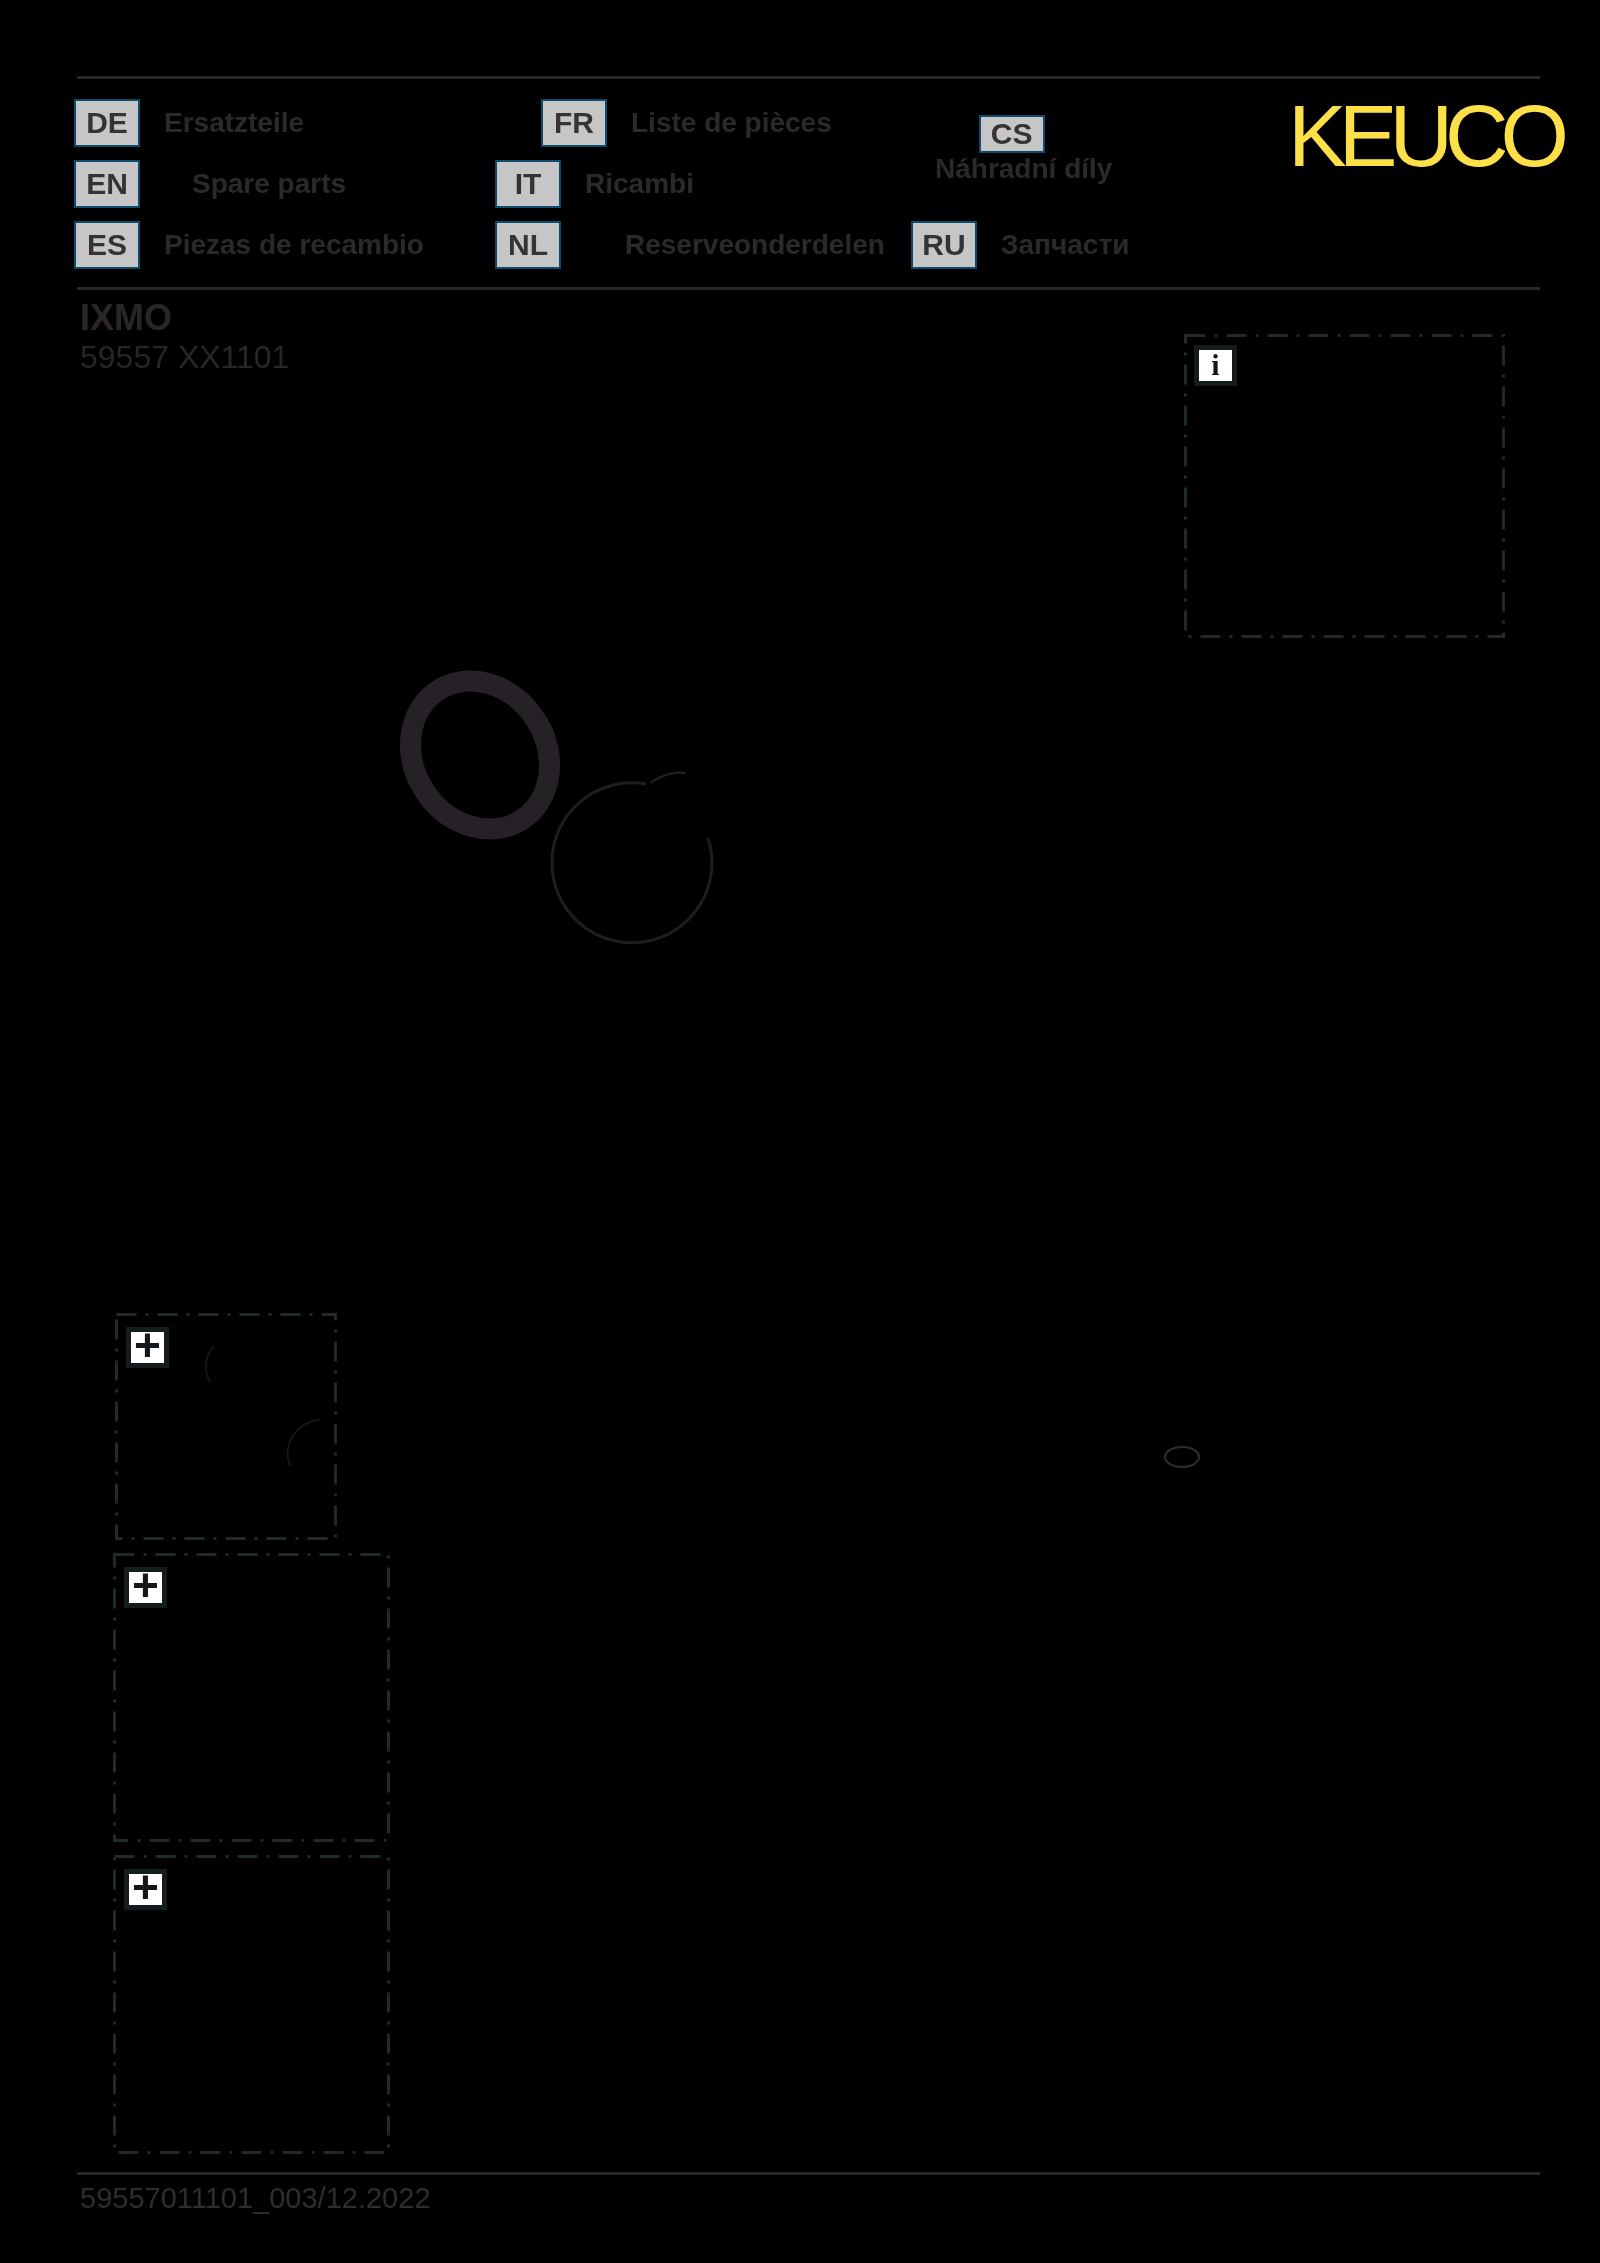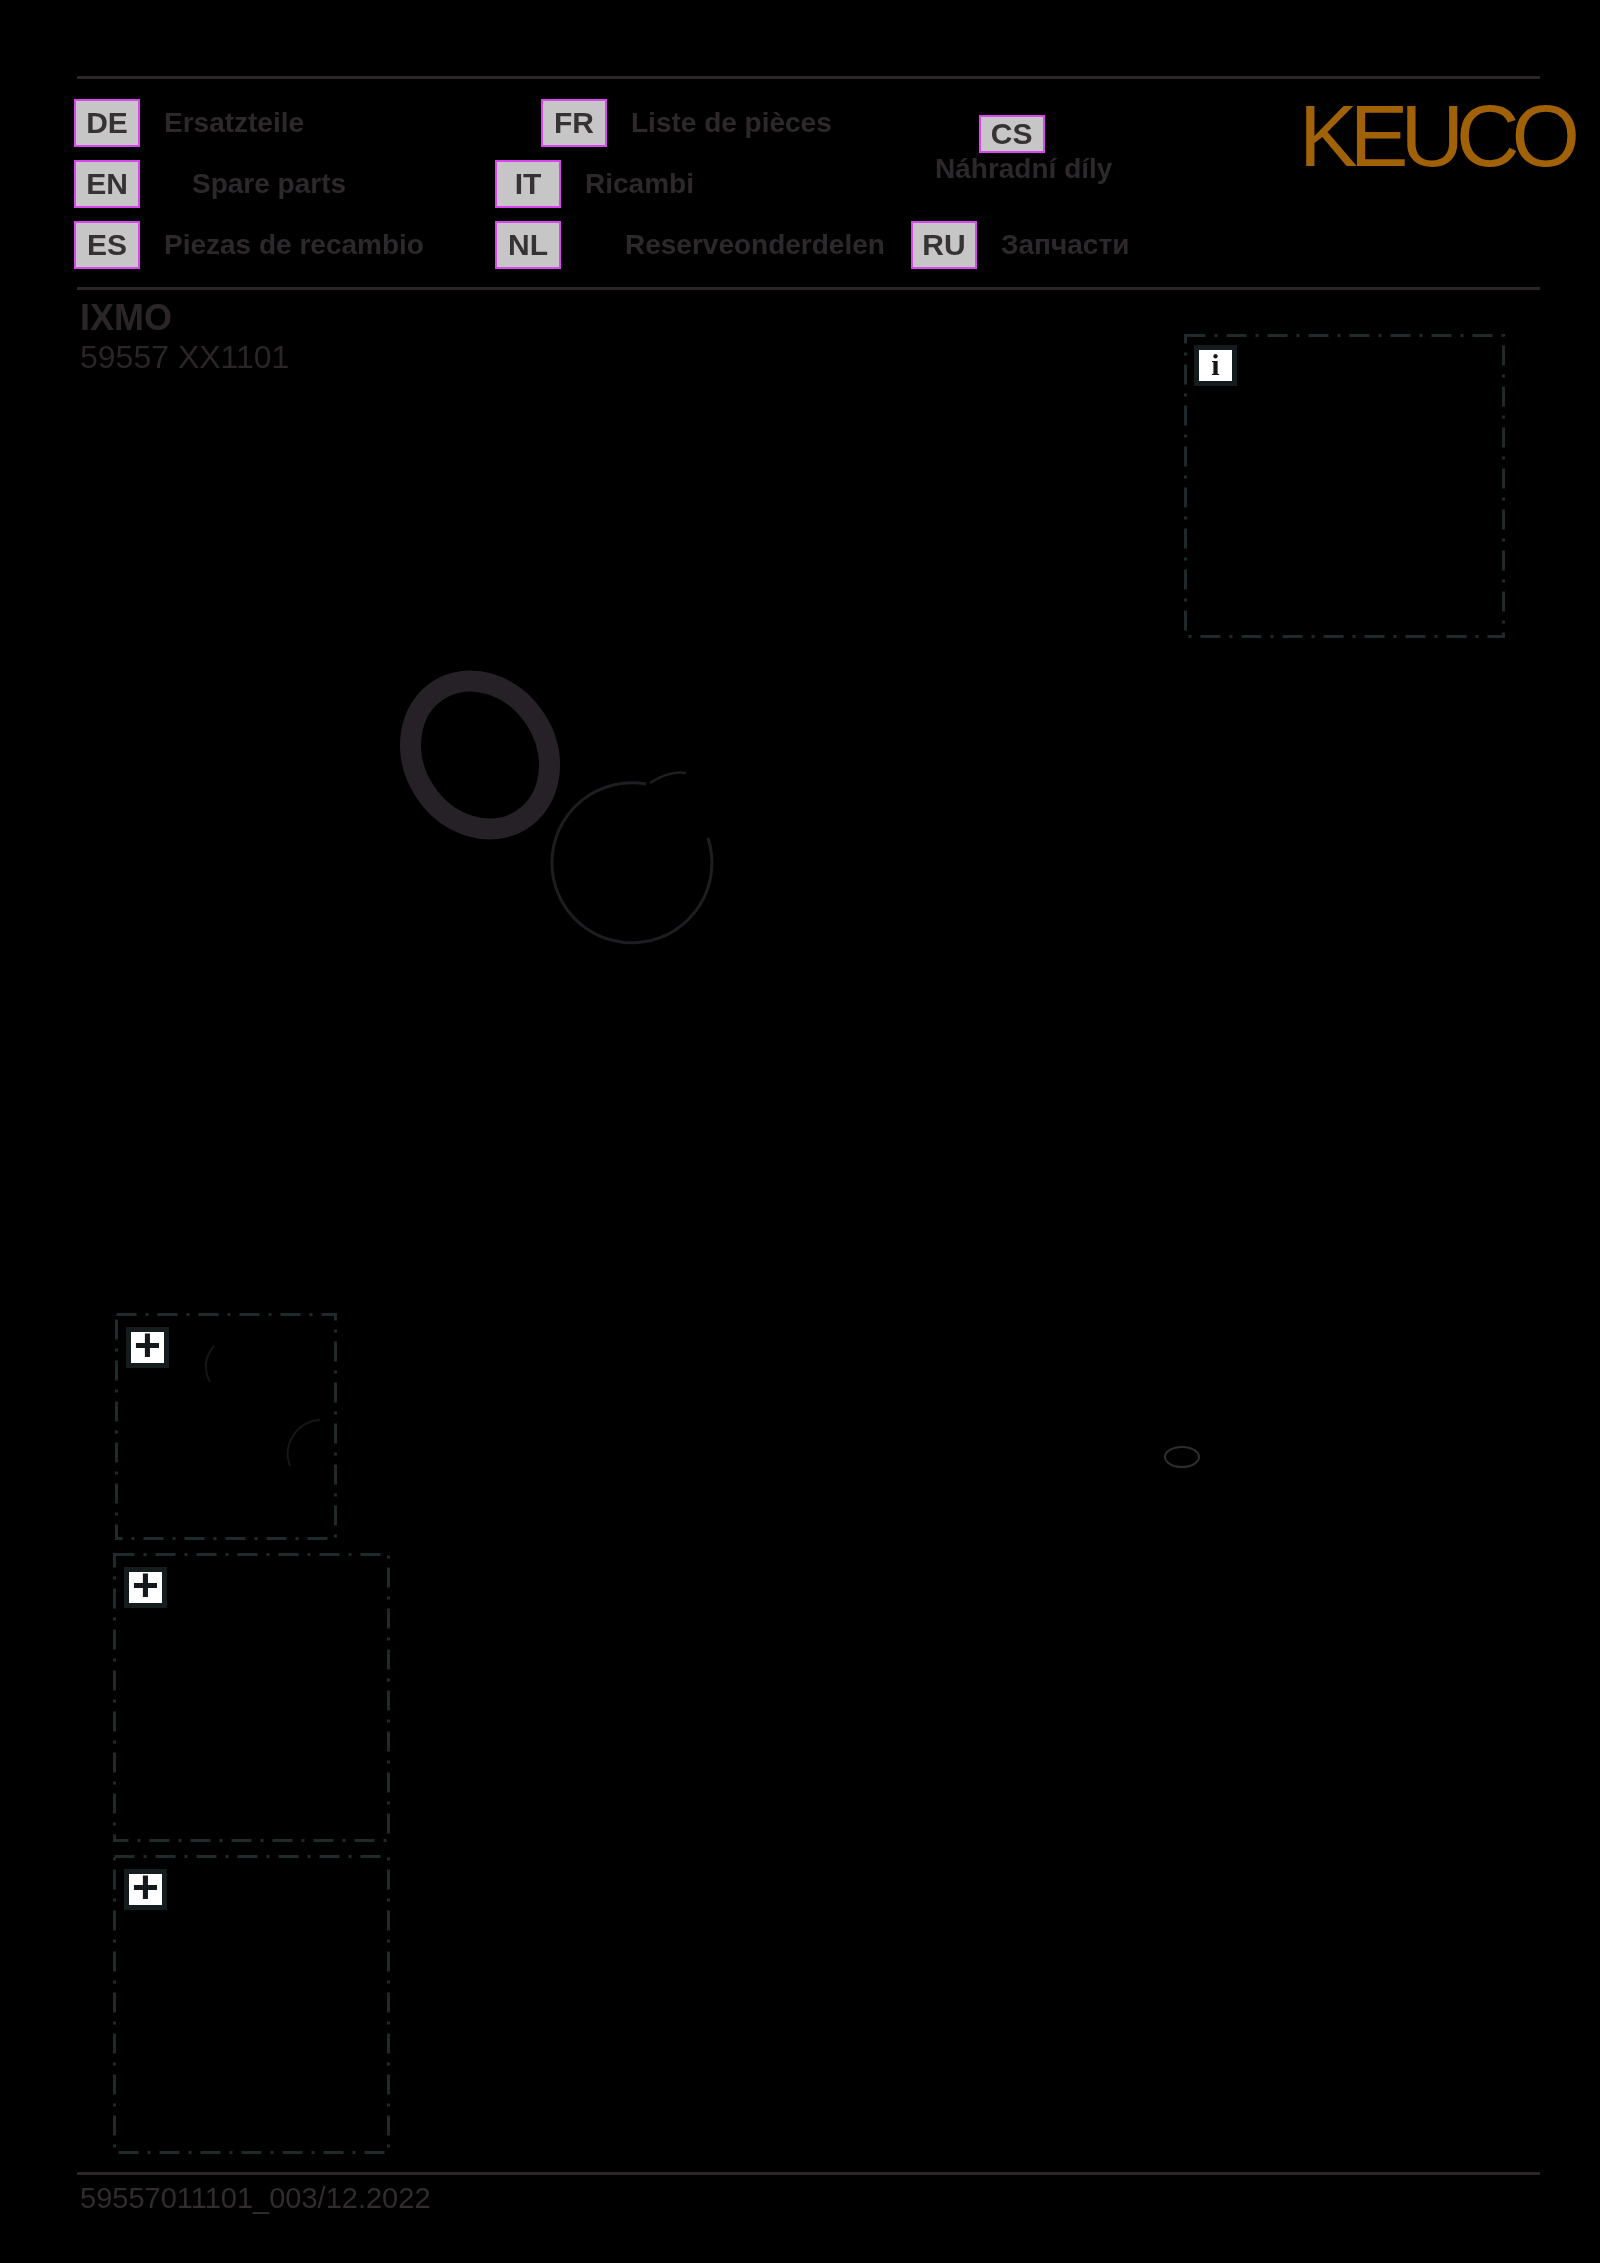--- a/index.html
+++ b/index.html
@@ -7,28 +7,28 @@
     position:relative;width:1600px;height:2263px;background:#000000;
     overflow:hidden;font-family:"Liberation Sans",sans-serif;
   }
   .hline{position:absolute;height:3px;background:#2b2727;}
   .overlay{position:absolute;left:0;top:0;pointer-events:none;}
 
   
   .lang-item{position:absolute;display:flex;align-items:center;height:48px;}
   .lang-badge{
     box-sizing:border-box;width:66px;height:48px;background:#c6c6c6;
-    border:2px solid #d946ef;color:#373335;font-weight:700;font-size:30px;
+    border:2px solid #0c4a6e;color:#373335;font-weight:700;font-size:30px;
     display:flex;align-items:center;justify-content:center;letter-spacing:0px;
   }
   .lang-label{margin-left:24px;color:#2d282b;font-weight:700;font-size:28px;white-space:nowrap;}
 
   .brand{
-    position:absolute;left:1288px;top:92px;color:#a16207;font-size:88px;
-    font-weight:400;letter-spacing:-8px;line-height:1;white-space:nowrap;margin-left:11px;
+    position:absolute;left:1288px;top:92px;color:#fde047;font-size:88px;
+    font-weight:400;letter-spacing:-8px;line-height:1;white-space:nowrap;
   }
 
   .product-title{position:absolute;left:80px;top:297px;color:#2a2527;font-size:36px;font-weight:700;}
   .product-number{position:absolute;left:80px;top:339px;color:#2a2527;font-size:32px;font-weight:400;}
 
   
   .sq-icon{
     position:absolute;box-sizing:content-box;width:33px;height:31px;background:#ffffff;
     border:5px solid #151c1d;display:flex;align-items:center;justify-content:center;
   }

